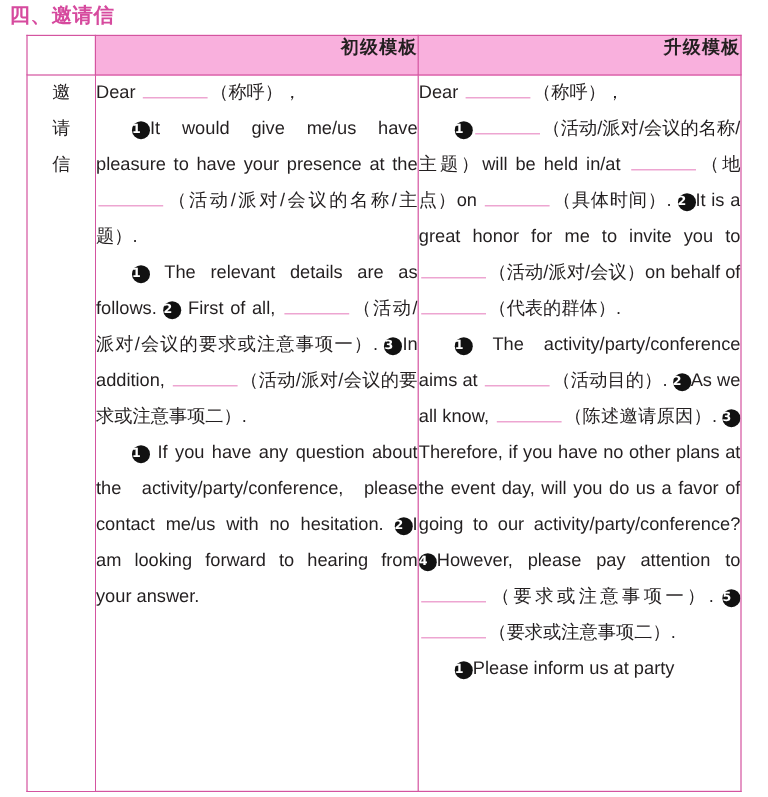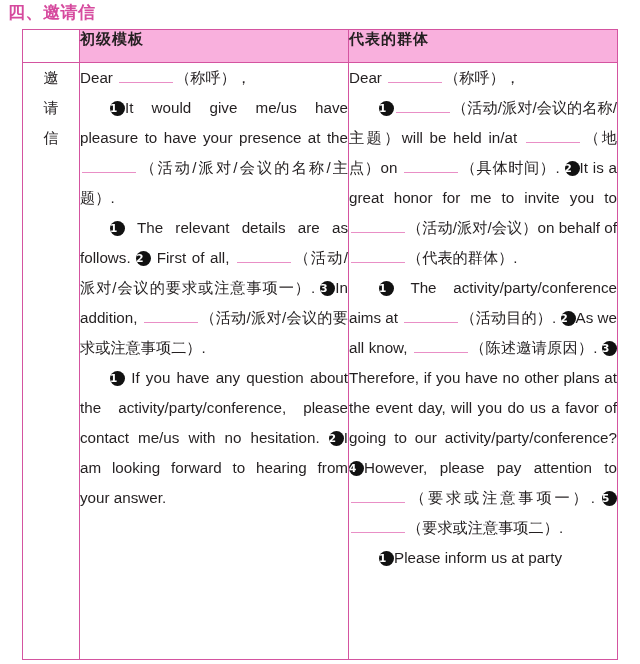--- a/index.html
+++ b/index.html
@@ -49,21 +49,21 @@
   }
 
   .hdr-blank {
     width: 56px;
     background: #ffffff;
     height: 32px;
   }
   .hdr-cell {
     background: #f9b0dd;
     height: 32px;
-    text-align: left;
+    text-align: right;
     vertical-align: middle;
     font-size: 15px;
     font-weight: bold;
     color: #231f20;
     letter-spacing: 1px;
   }
 
   
   .label-cell {
     width: 56px;
@@ -140,21 +140,21 @@
 
 <div id="page">
 
   <div class="section-title">四、邀请信</div>
 
   <table class="tbl">
     <thead>
       <tr>
         <th class="hdr-blank"></th>
         <th class="hdr-cell">初级模板</th>
-        <th class="hdr-cell">代表的群体</th>
+        <th class="hdr-cell">升级模板</th>
       </tr>
     </thead>
     <tbody>
       <tr>
         <td class="label-cell">
           <div class="vlabel">
             <span>邀</span>
             <span>请</span>
             <span>信</span>
           </div>

